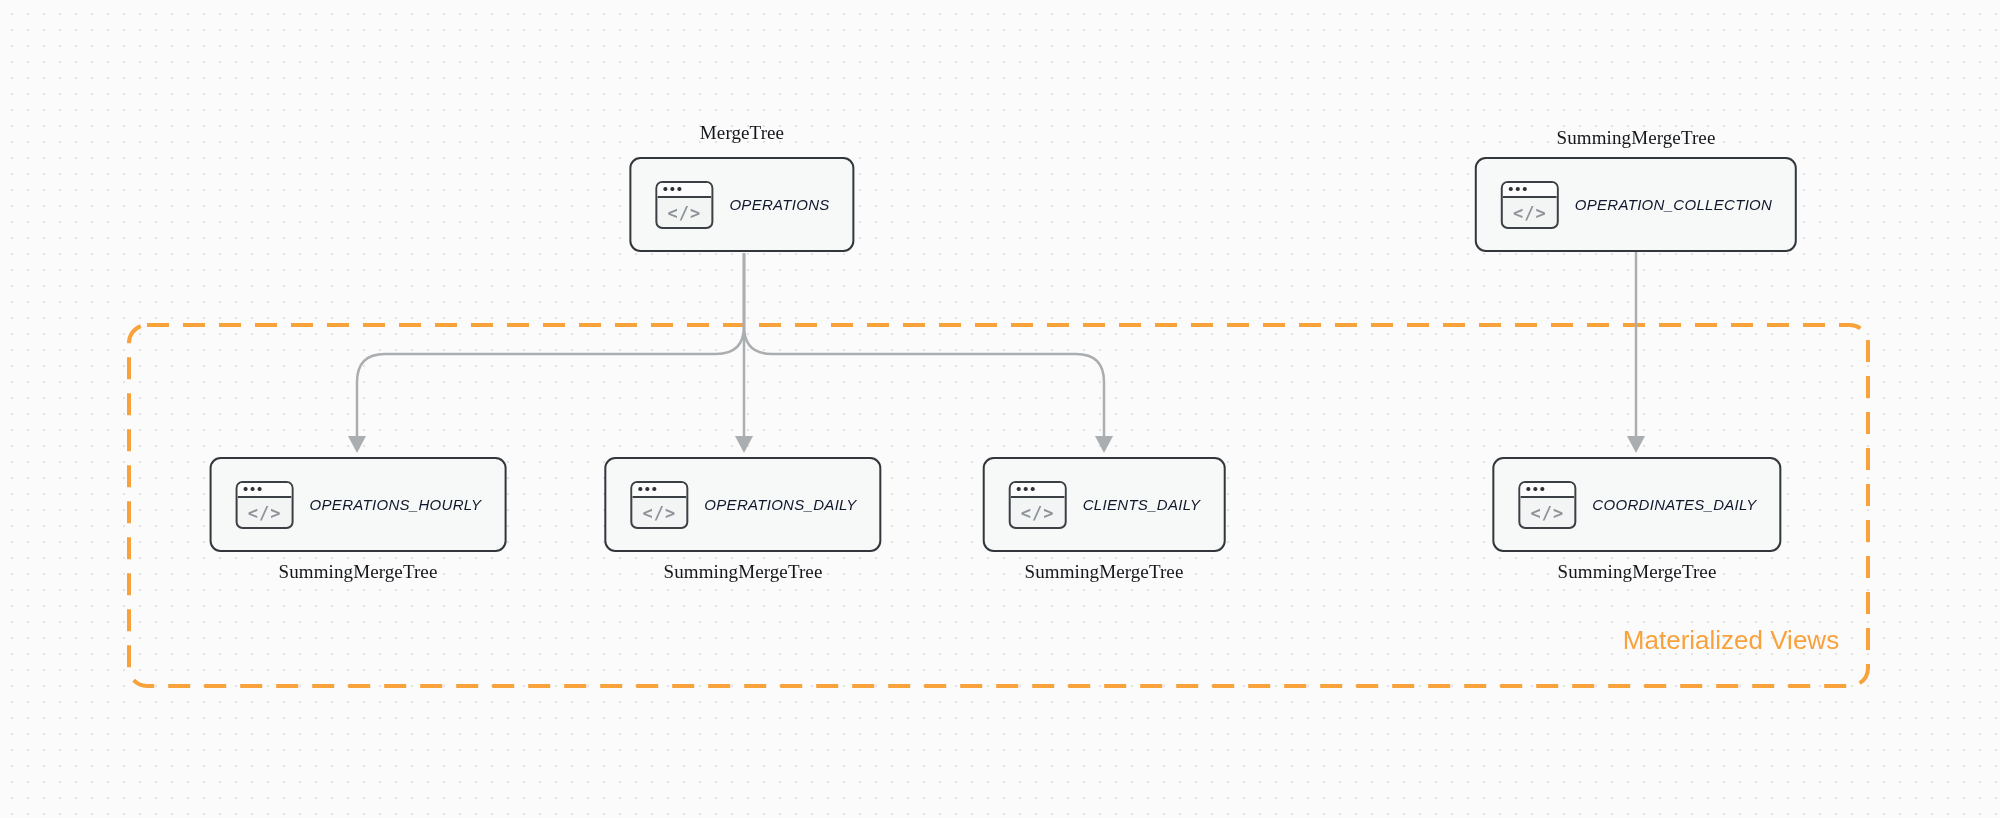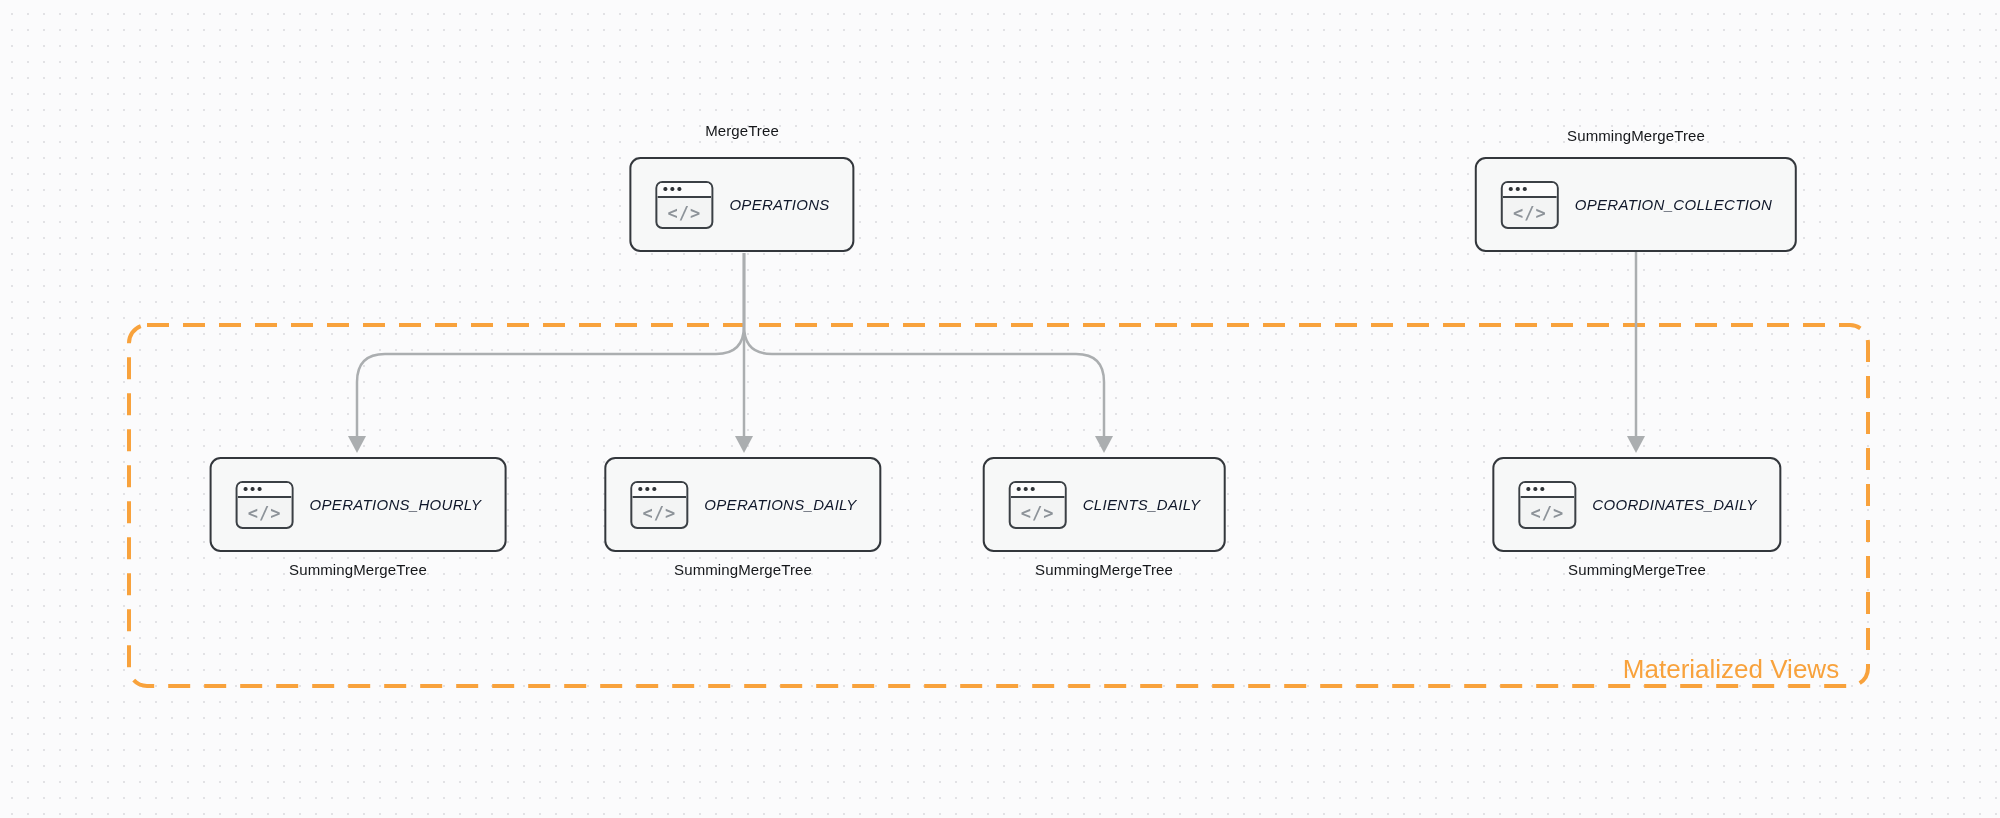--- a/index.html
+++ b/index.html
@@ -34,21 +34,21 @@
   }
   .win-dot{width:3.5px;height:3.5px;border-radius:50%;background:#2e3236;}
   .win-body{
     height:31px;display:flex;align-items:center;justify-content:center;
     color:#8d9399;font-weight:700;font-size:17px;letter-spacing:1px;
     font-family:"DejaVu Sans Mono",monospace;
   }
   
   .engine-label{
     position:absolute;transform:translateX(-50%);
-    font-size:15px;color:#141619;letter-spacing:.1px;white-space:nowrap;
+    font-size:19px;color:#141619;letter-spacing:.1px;white-space:nowrap;font-family:Liberation Serif, serif;
   }
   
   .group-caption{
     position:absolute;transform:translateX(-50%);
     font-size:26px;font-weight:500;color:#f8a23c;white-space:nowrap;
   }
 </style>
 </head>
 <body>
 
@@ -144,15 +144,15 @@
       <div class="win-body">&lt;/&gt;</div>
     </div>
     <span class="node-title">COORDINATES_DAILY</span>
   </div>
 
   <div class="engine-label" style="left:358px;top:561px;">SummingMergeTree</div>
   <div class="engine-label" style="left:743px;top:561px;">SummingMergeTree</div>
   <div class="engine-label" style="left:1104px;top:561px;">SummingMergeTree</div>
   <div class="engine-label" style="left:1637px;top:561px;">SummingMergeTree</div>
 
-  <div class="group-caption" style="left:1731px;top:654px;">Materialized Views</div>
+  <div class="group-caption" style="left:1731px;top:625px;">Materialized Views</div>
 
 </div>
 
 </body></html>

